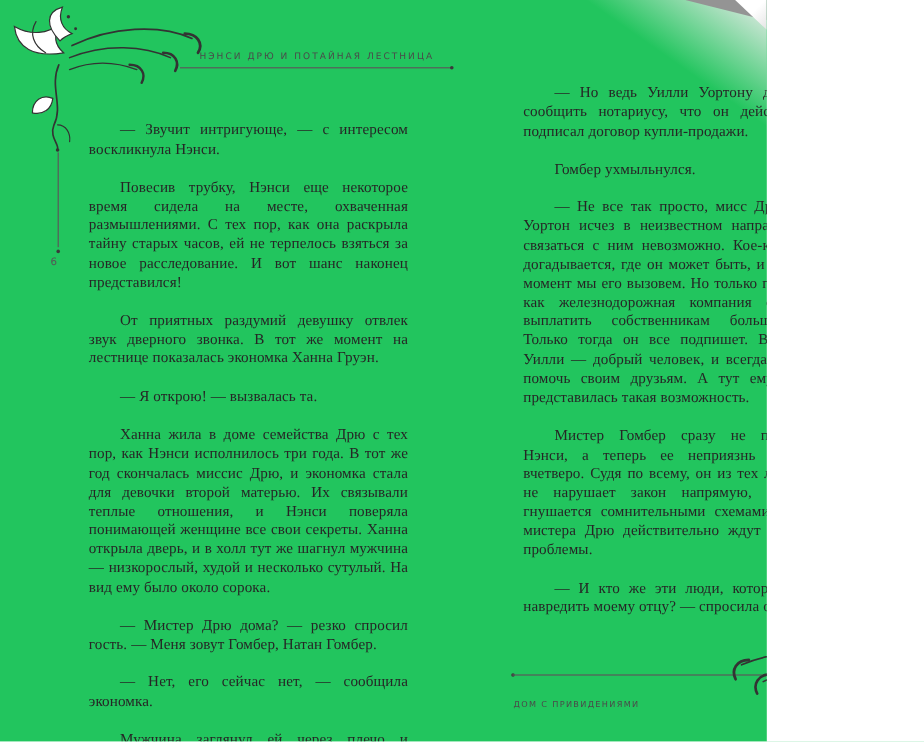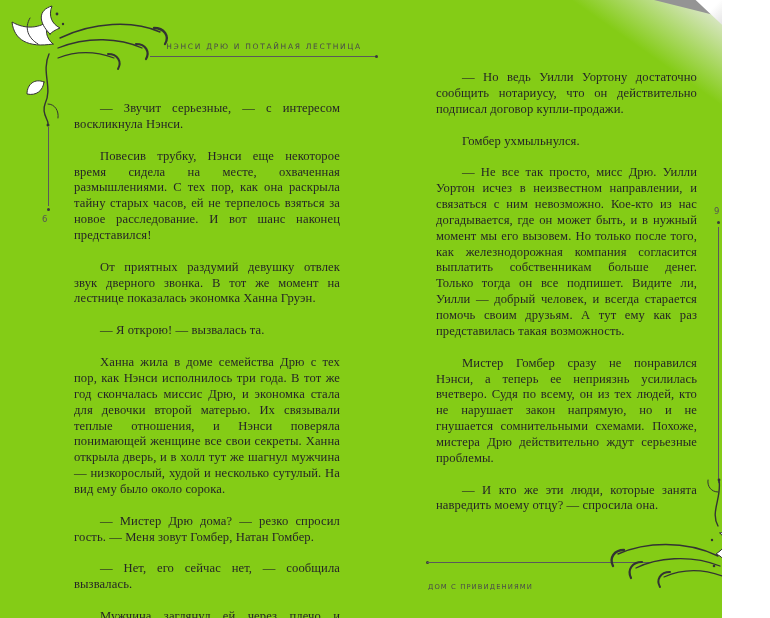--- a/index.html
+++ b/index.html
@@ -1,17 +1,17 @@
 <!DOCTYPE html>
 <html><head>
 <meta charset="utf-8">
 <style>
   html,body{margin:0;padding:0;background:#ffffff;}
   .stage{
-    position:relative;width:722px;height:618px;background:#84cc16;overflow:hidden;
+    position:relative;width:639px;height:618px;background:#22c55e;overflow:hidden;
     font-family:"Liberation Serif","DejaVu Serif",serif;
   }
   
   .col{position:absolute;font-size:12.6px;line-height:15.85px;color:#262626;
        text-align:justify;letter-spacing:.1px;}
   .col p{margin:16px;text-indent:26px;}
   
   .runtext{position:absolute;font-family:"DejaVu Sans",sans-serif;color:#4a4a4a;
            white-space:nowrap;}
   .head-text{font-size:7.5px;letter-spacing:1.7px;}
@@ -67,27 +67,27 @@
 
     <div class="runtext head-text" style="left:152px;top:42px;width:224px;text-align:center;">НЭНСИ ДРЮ И ПОТАЙНАЯ ЛЕСТНИЦА</div>
     <div class="rule" style="left:150px;top:56px;width:226px;"></div>
     <div class="dot" style="left:375px;top:55px;"></div>
 
     <div class="vline" style="left:48px;top:127px;height:79px;"></div>
     <div class="dot" style="left:47px;top:208px;"></div>
     <div class="pgnum" style="left:42px;top:214px;">6</div>
 
     <div class="col" style="left:58px;top:85px;width:298px;">
-      <p>— Звучит серьезные, — с интересом воскликнула Нэнси.</p>
+      <p>— Звучит интригующе, — с интересом воскликнула Нэнси.</p>
       <p>Повесив трубку, Нэнси еще некоторое время сидела на месте, охваченная размышлениями. С тех пор, как она раскрыла тайну старых часов, ей не терпелось взяться за новое расследование. И вот шанс наконец представился!</p>
       <p>От приятных раздумий девушку отвлек звук дверного звонка. В тот же момент на лестнице показалась экономка Ханна Груэн.</p>
       <p>— Я открою! — вызвалась та.</p>
       <p>Ханна жила в доме семейства Дрю с тех пор, как Нэнси исполнилось три года. В тот же год скончалась миссис Дрю, и экономка стала для девочки второй матерью. Их связывали теплые отношения, и Нэнси поверяла понимающей женщине все свои секреты. Ханна открыла дверь, и в холл тут же шагнул мужчина — низкорослый, худой и несколько сутулый. На вид ему было около сорока.</p>
       <p>— Мистер Дрю дома? — резко спросил гость. — Меня зовут Гомбер, Натан Гомбер.</p>
-      <p>— Нет, его сейчас нет, — сообщила вызвалась.</p>
+      <p>— Нет, его сейчас нет, — сообщила экономка.</p>
       <p>Мужчина заглянул ей через плечо и уставился на Нэнси.</p>
     </div>
   </div>
 
   <div>
 
     <div class="col" style="left:420px;top:54px;width:293px;">
       <p>— Но ведь Уилли Уортону достаточно сообщить нотариусу, что он действительно подписал договор купли-продажи.</p>
       <p>Гомбер ухмыльнулся.</p>
       <p>— Не все так просто, мисс Дрю. Уилли Уортон исчез в неизвестном направлении, и связаться с ним невозможно. Кое-кто из нас догадывается, где он может быть, и в нужный момент мы его вызовем. Но только после того, как железнодорожная компания согласится выплатить собственникам больше денег. Только тогда он все подпишет. Видите ли, Уилли — добрый человек, и всегда старается помочь своим друзьям. А тут ему как раз представилась такая возможность.</p>

